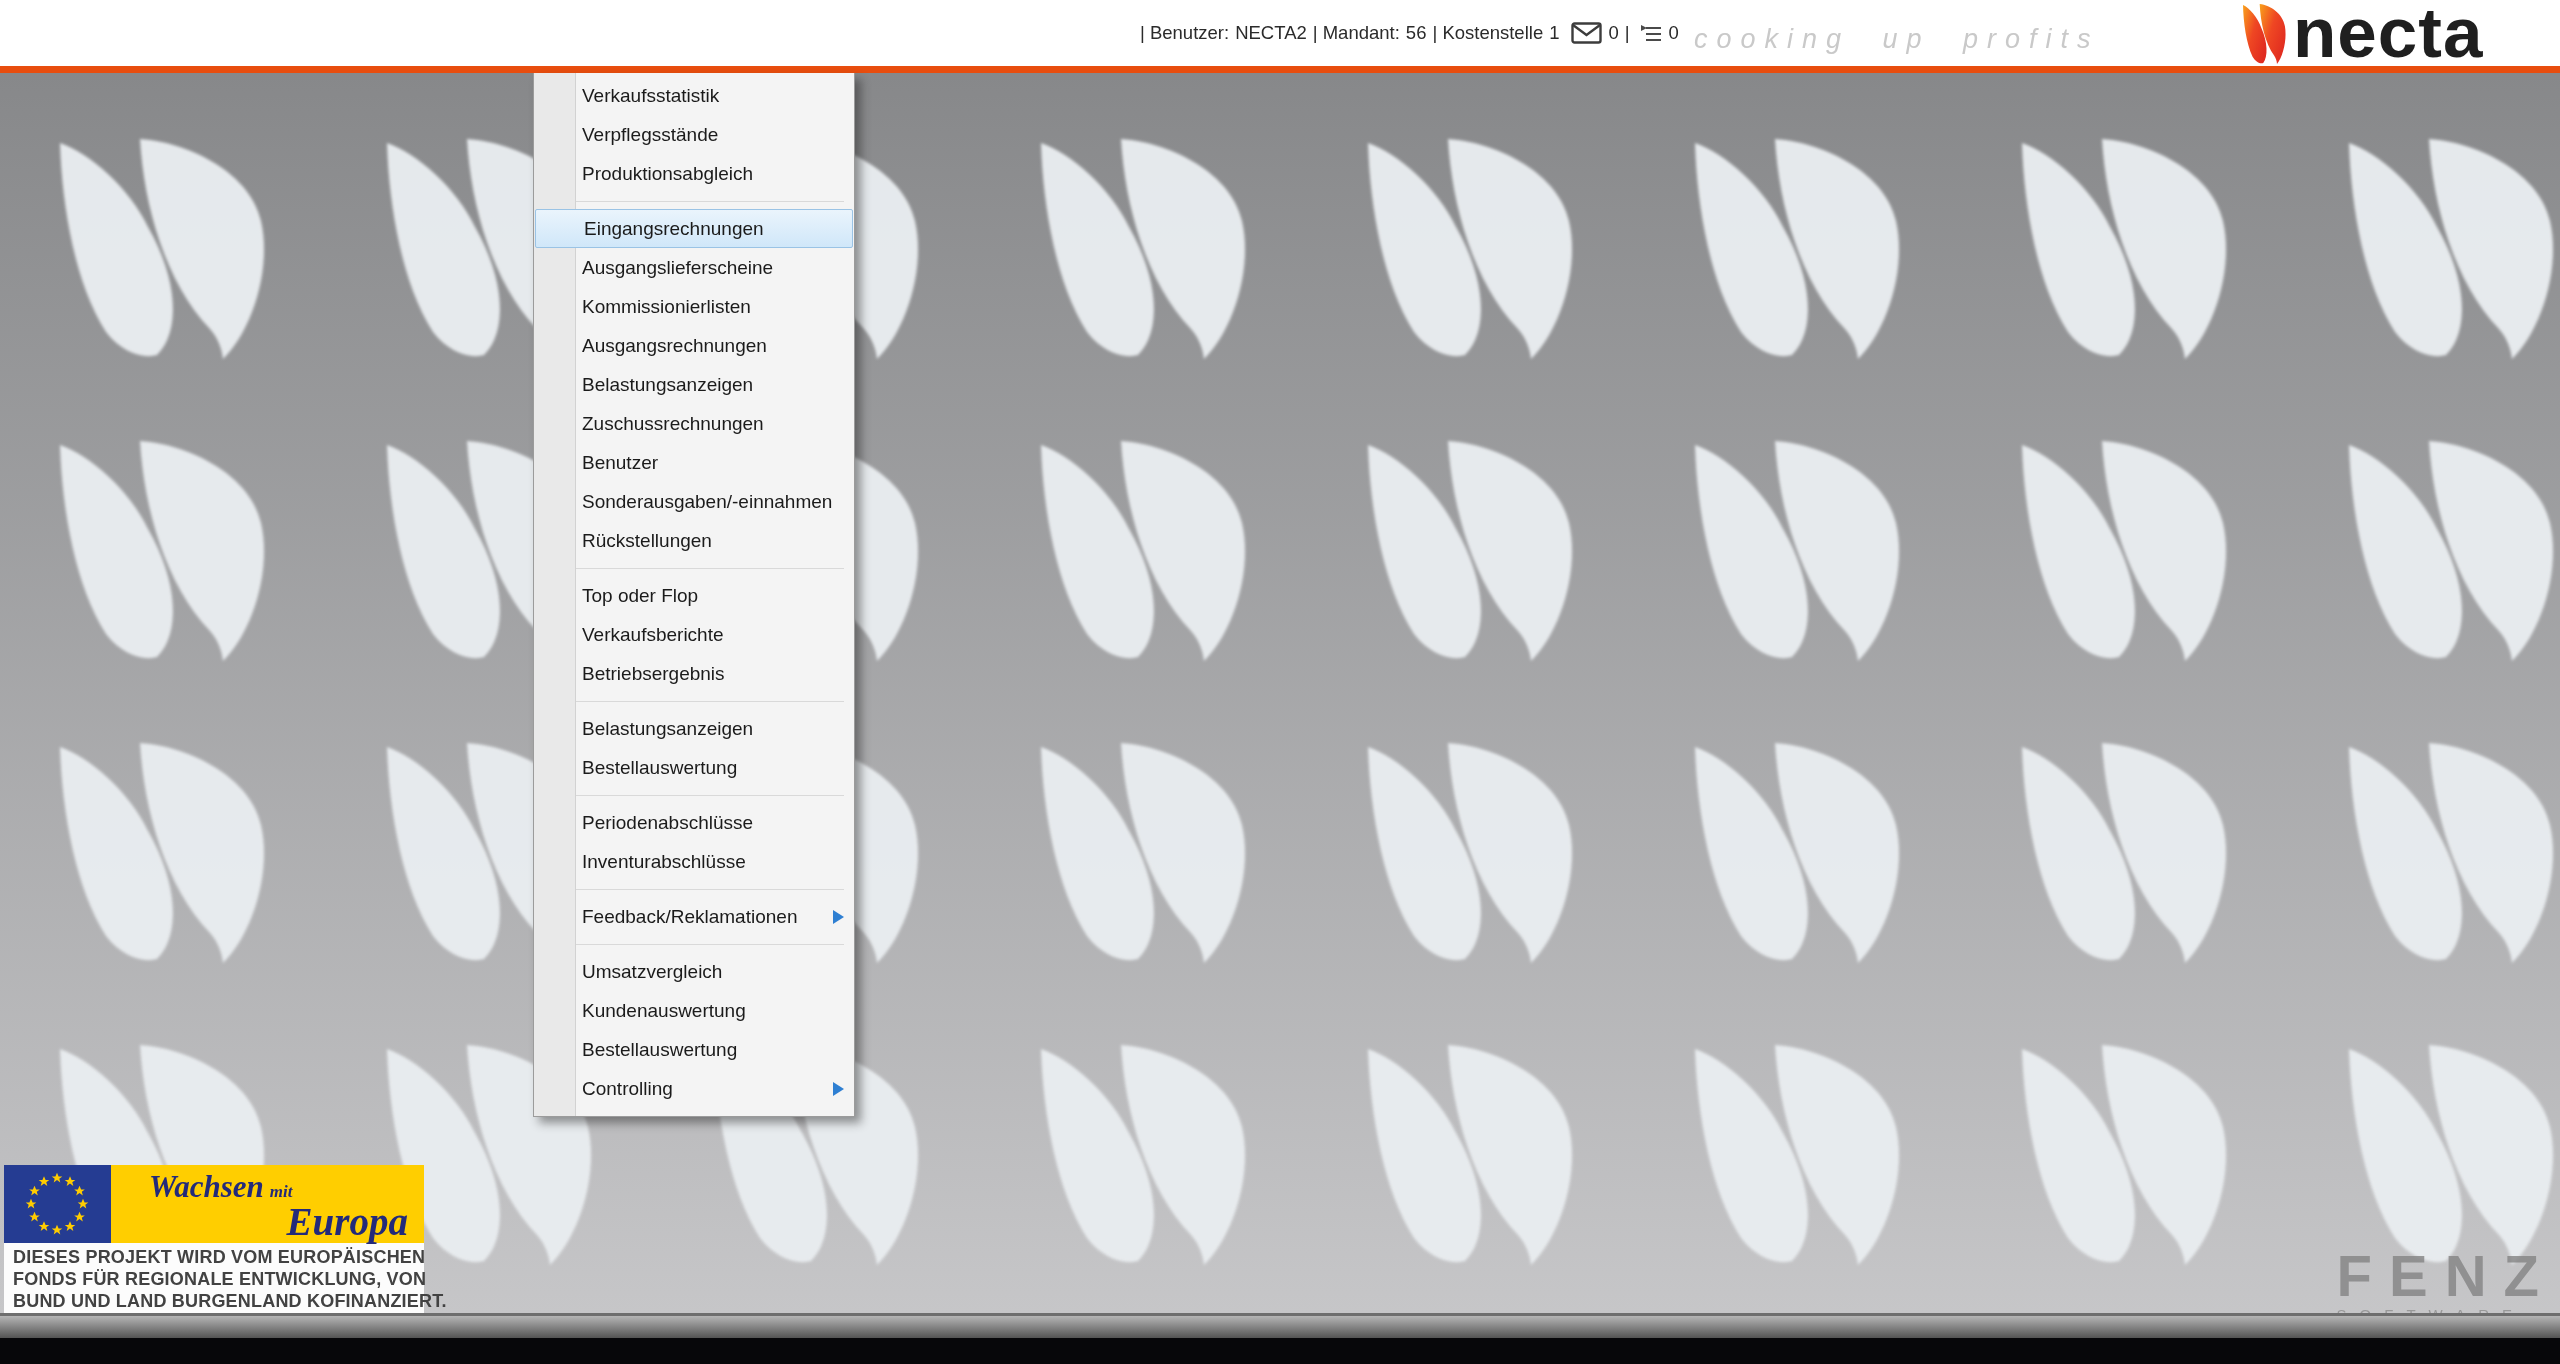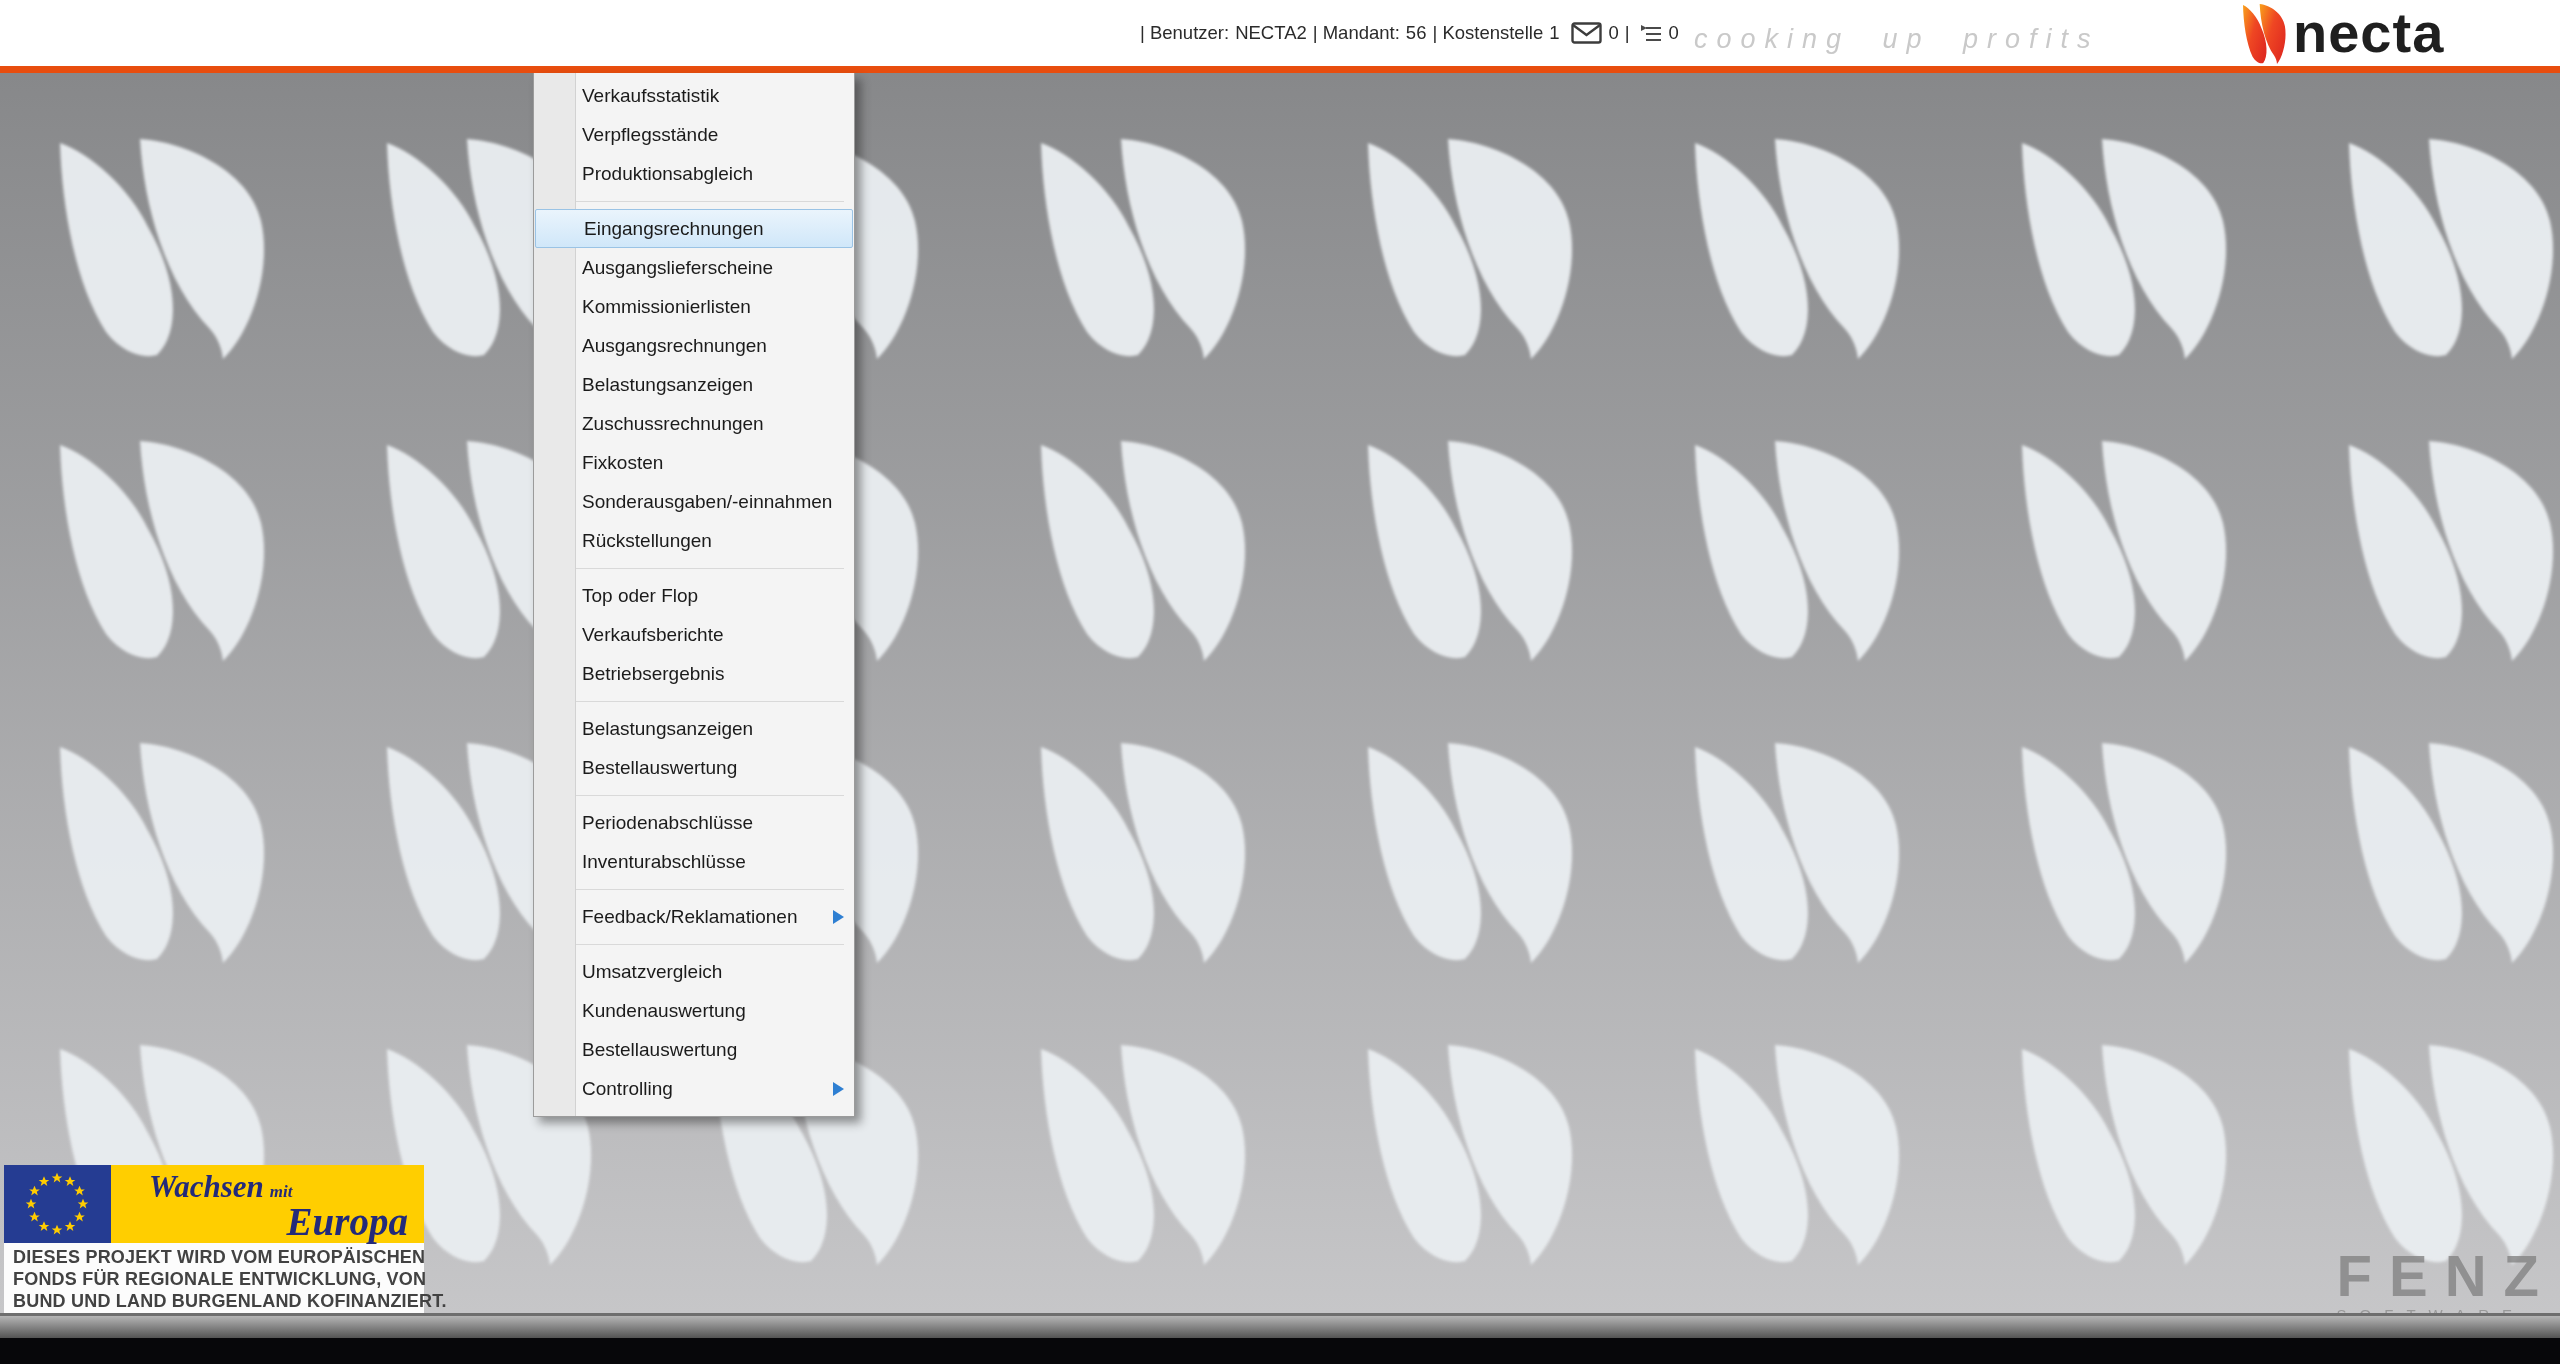--- a/index.html
+++ b/index.html
@@ -11,21 +11,21 @@
   .topbar { position:absolute; left:0; top:0; width:2560px; height:66px; background:#ffffff; }
   .menubar { position:absolute; left:36px; top:0; height:66px; display:flex; align-items:center; }
   .menubar .mb-item { width:124px; text-align:center; font-size:19px; color:#2b2b2b; cursor:default; }
   .menubar .mb-item.logout { color:#8f8f8f; }
   .userinfo { position:absolute; left:1140px; top:0; height:66px; display:flex; align-items:center;
               gap:6px; font-size:18.5px; color:#2b2b2b; white-space:nowrap; }
   .userinfo svg { display:block; }
   .tagline { position:absolute; left:1694px; top:24px; font-size:27px; font-style:italic;
              color:#c9c9c9; letter-spacing:9px; word-spacing:16px; }
   .brand { position:absolute; left:2243px; top:4px; display:flex; align-items:flex-start; }
-  .brand-word { font-size:56px; font-weight:bold; color:#1f1f1f; letter-spacing:1px;
+  .brand-word { font-size:71px; font-weight:bold; color:#1f1f1f; letter-spacing:1px;
                 line-height:58px; margin-left:6px; }
   .orange-line { position:absolute; left:0; top:66px; width:2560px; height:7px; background:var(--accent,#e84d0e); }
 
   
   .content { position:absolute; left:0; top:73px; width:2560px; height:1240px;
              background:linear-gradient(#87888a,#c6c6c8); }
   .content > svg.bgpattern { position:absolute; left:0; top:0; }
 
   
   .dropdown { position:absolute; left:533px; top:0; width:322px; background:var(--menu-bg,#f4f4f4);
@@ -163,21 +163,21 @@
         <div class="dd-item">
           <span>Ausgangsrechnungen</span>
         </div>
         <div class="dd-item">
           <span>Belastungsanzeigen</span>
         </div>
         <div class="dd-item">
           <span>Zuschussrechnungen</span>
         </div>
         <div class="dd-item">
-          <span>Fixkosten</span>
+          <span>Benutzer</span>
         </div>
         <div class="dd-item">
           <span>Sonderausgaben/-einnahmen</span>
         </div>
         <div class="dd-item">
           <span>Rückstellungen</span>
         </div>
         <div class="dd-sep">
           <div class="line"></div>
         </div>

